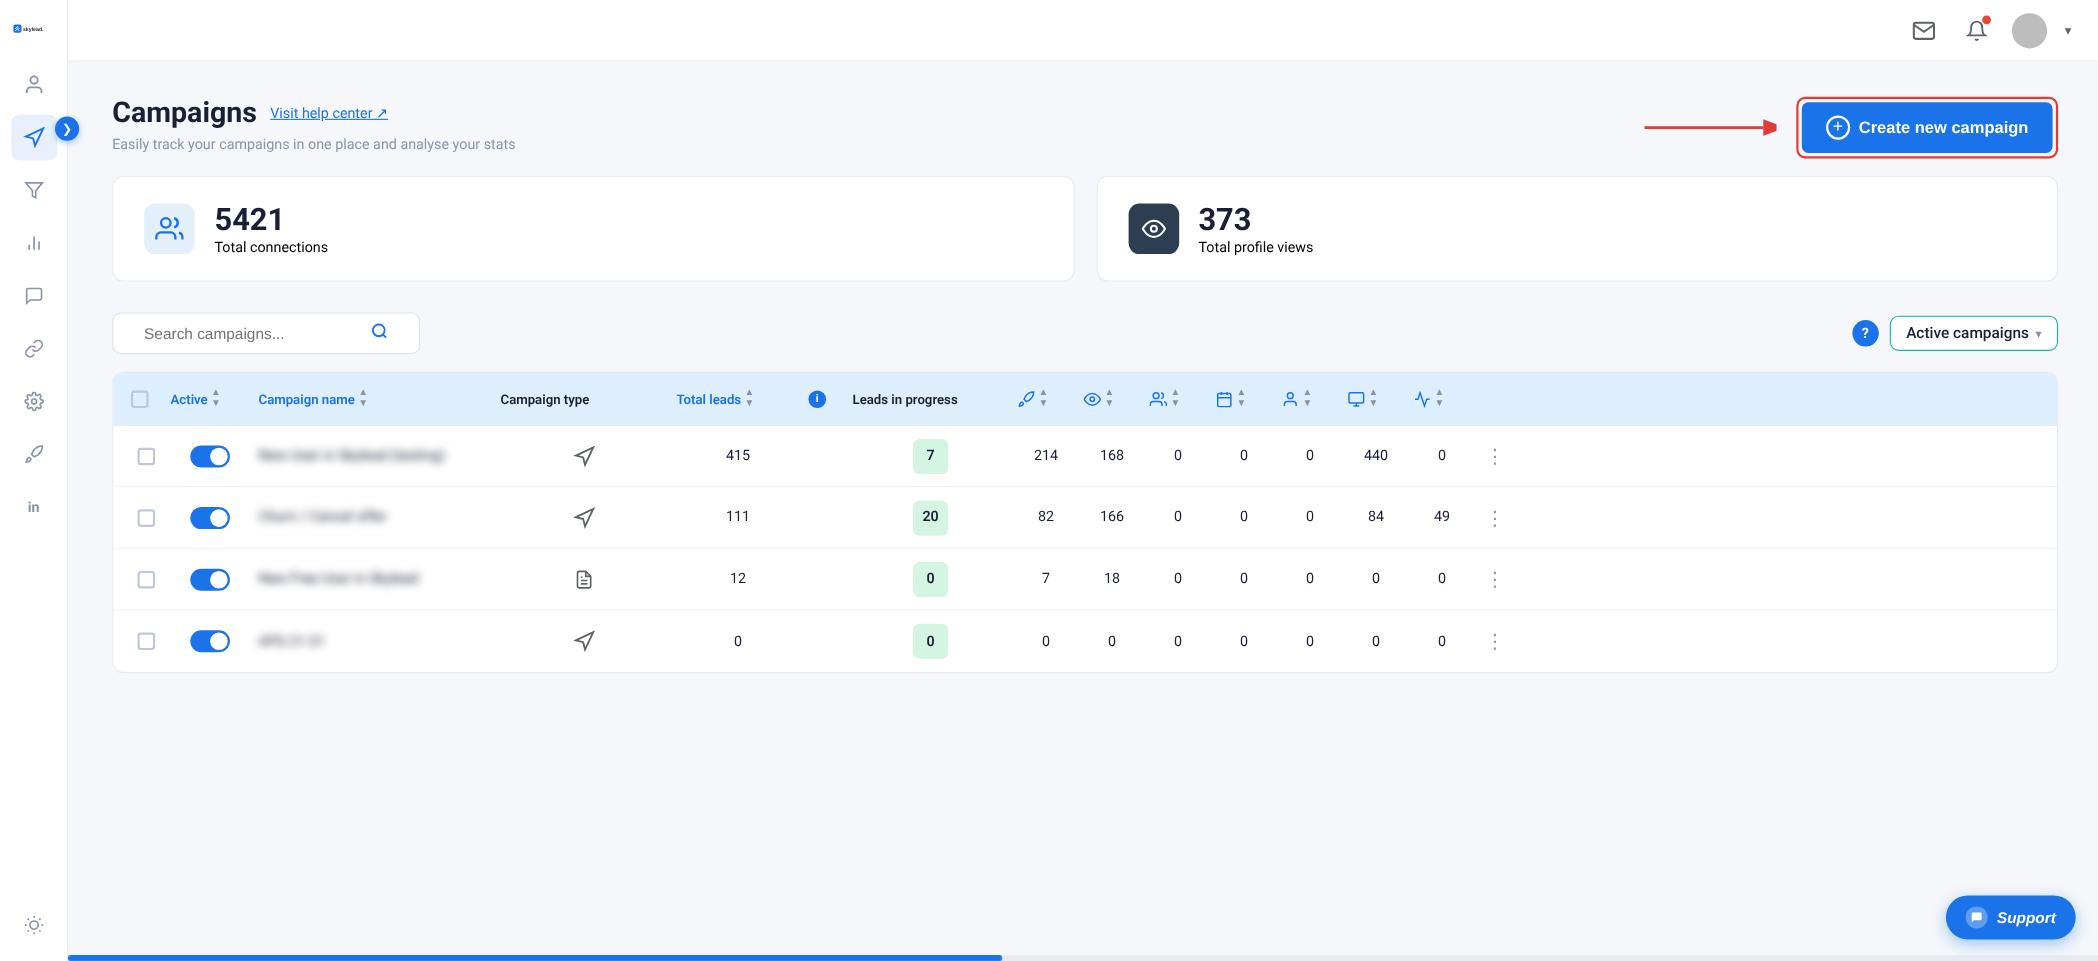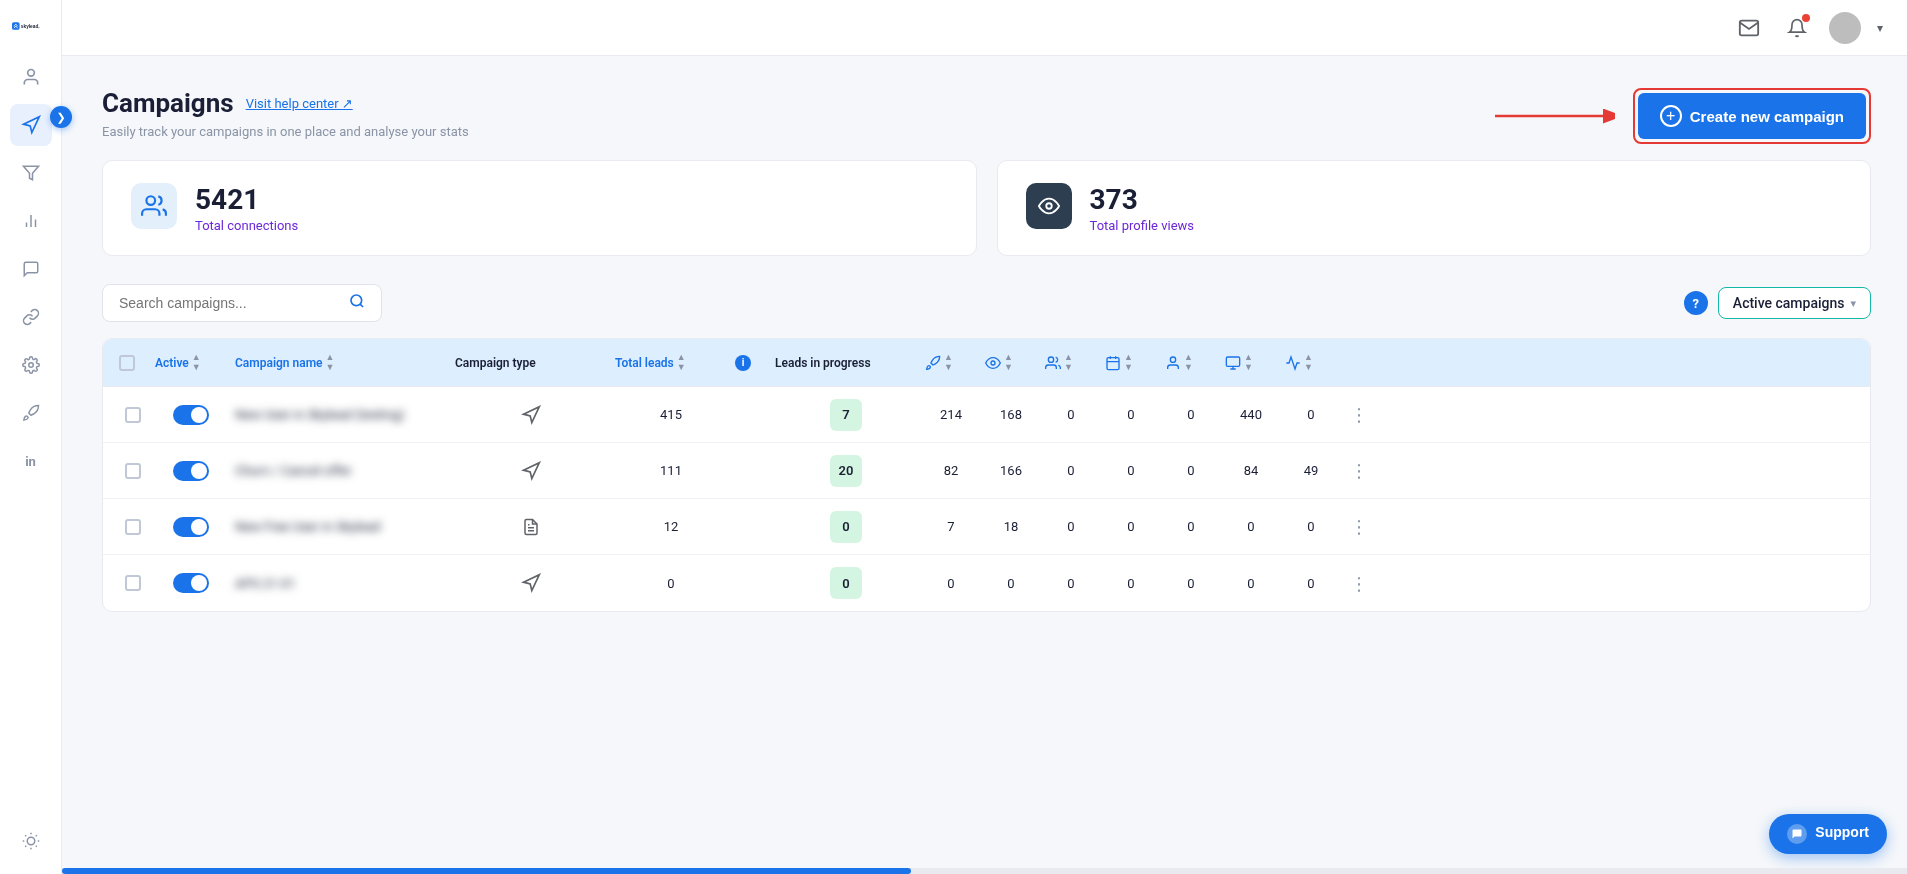--- a/index.html
+++ b/index.html
@@ -181,59 +181,59 @@
       display: flex;
       gap: 20px;
       margin-bottom: 28px;
     }
     .stat-card {
       background: #fff;
       border: 1px solid #e8eaf0;
       border-radius: 10px;
       padding: 22px 28px;
       display: flex;
-      align-items: flex-start;
+      align-items: center;
       gap: 18px;
       flex: 1;
     }
     .stat-icon {
       width: 46px; height: 46px;
       border-radius: 10px;
       display: flex; align-items: center; justify-content: center;
       font-size: 22px;
       flex-shrink: 0;
     }
     .stat-icon.blue-light { background: #e3f0fb; color: #1a73e8; }
     .stat-icon.dark { background: #2c3e50; color: #fff; font-size: 18px; }
     .stat-icon.green { background: #e6f9ef; color: #34c36b; }
     .stat-value {
       font-size: 28px;
       font-weight: 700;
       color: #1a1f36;
     }
     .stat-label {
       font-size: 13px;
-      color: #6d28d9;
+      color: #000000;
       margin-top: 2px;
     }
 
     
     .search-filter-row {
       display: flex;
       align-items: center;
       justify-content: space-between;
       margin-bottom: 16px;
     }
     .search-box {
       display: flex;
       align-items: center;
       background: #fff;
       border: 1px solid #e0e3eb;
       border-radius: 8px;
-      padding: 8px 16px;
+      padding: 8px 28px;
       gap: 8px;
       width: 280px;
     }
     .search-box input {
       border: none;
       outline: none;
       font-size: 14px;
       color: #8a94a6;
       background: transparent;
       flex: 1;
@@ -391,22 +391,24 @@
       right: 20px;
       background: #1a73e8;
       color: #fff;
       border: none;
       border-radius: 24px;
       padding: 10px 18px;
       font-size: 14px;
       font-weight: 600;
       cursor: pointer;
       display: flex;
+      align-items: center;
       gap: 8px;
       box-shadow: 0 4px 14px rgba(26,115,232,0.4);
+      font-style: italic;
     }
     .support-chat-icon {
       width: 20px; height: 20px;
       border-radius: 50%;
       background: rgba(255,255,255,0.3);
       display: flex; align-items: center; justify-content: center;
       font-size: 12px;
     }
 
     

